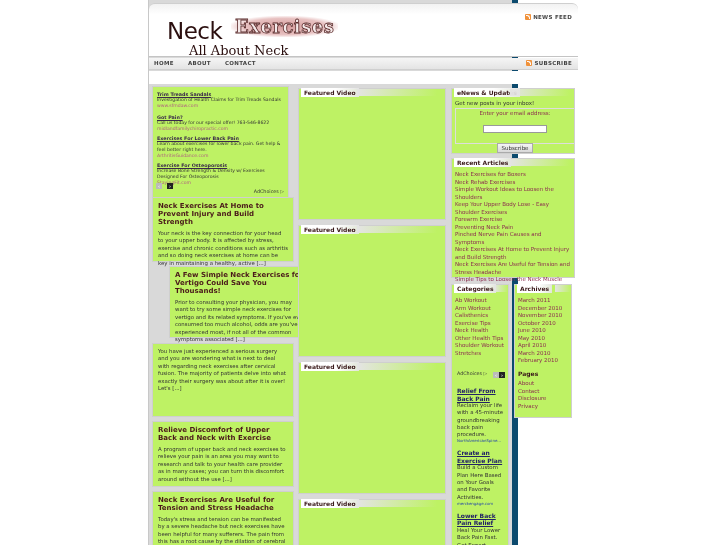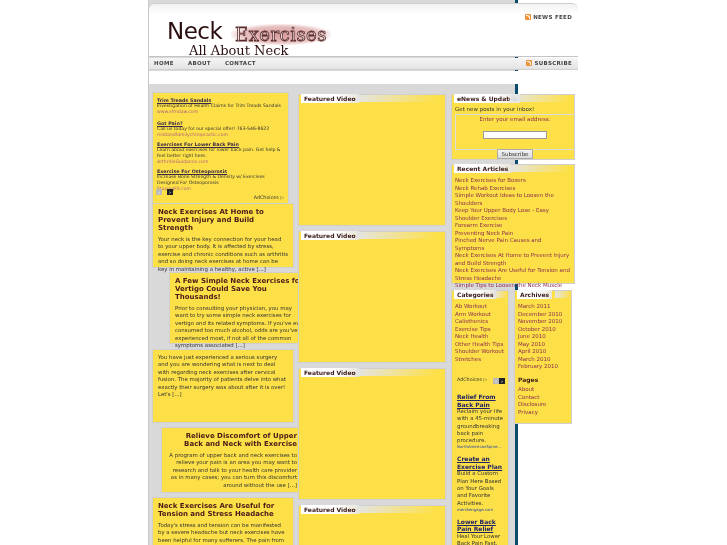--- a/index.html
+++ b/index.html
@@ -1,29 +1,29 @@
 <!DOCTYPE html>
 <html><head>
 <meta charset="utf-8">
 <style>
   * { box-sizing: border-box; margin: 0; padding: 0; }
   html, body { width: 727px; height: 545px; overflow: hidden; background: #ffffff; font-family: "DejaVu Sans", sans-serif; }
-  #wrap { position: absolute; left: 148px; top: 0; width: 370px; height: 545px; background: #d9d9d9; border-left: 1px solid #c8c8c8; border-right: 3px solid #0c4a6e; padding-left: 36px; }
+  #wrap { position: absolute; left: 148px; top: 0; width: 370px; height: 545px; background: #d9d9d9; border-left: 1px solid #c8c8c8; border-right: 6px solid #0c4a6e; padding-left: 36px; }
   #header { position: absolute; left: 0; top: 3px; width: 429px; height: 54px; background: linear-gradient(#f2f2f2, #ffffff 20%, #ffffff); border-radius: 6px 6px 0 0; border-top: 1px solid #cfcfcf; border-bottom: 1px solid #c4c4c4; }
   #logo { position: absolute; left: 18px; top: 12px; width: 160px; height: 40px; }
   #logo .neck { position: absolute; left: 0; top: 2px; font-family: "DejaVu Sans", sans-serif; font-size: 23px; font-weight: normal; color: #2b0f0f; letter-spacing: -0.5px; }
-  #logo .exer { position: absolute; left: 64px; top: 8px; font-family: "DejaVu Serif", serif; font-size: 18px; color: #f5eaea; -webkit-text-stroke: 0.8px #5a2a2a; background: radial-gradient(ellipse at center, #d49a9a 0%, #e8c2c2 55%, rgba(255,255,255,0) 75%); padding: 0 4px; letter-spacing: 0.5px; }
+  #logo .exer { position: absolute; left: 64px; top: 0; font-family: "DejaVu Serif", serif; font-size: 18px; color: #f5eaea; -webkit-text-stroke: 0.8px #5a2a2a; background: radial-gradient(ellipse at center, #d49a9a 0%, #e8c2c2 55%, rgba(255,255,255,0) 75%); padding: 0 4px; letter-spacing: 0.5px; font-weight: bold; }
   #logo .tag { position: absolute; left: 22px; top: 27px; font-family: "DejaVu Serif", serif; font-size: 13px; color: #2b0f0f; font-weight: normal; }
   .feedlink { position: absolute; right: 6px; display: flex; align-items: center; gap: 2px; font-size: 5.5px; font-weight: bold; color: #444; letter-spacing: 0.3px; }
   .rss { width: 6px; height: 6px; background: #f0913a; border-radius: 1px; position: relative; display: inline-block; }
   .rss::after { content: ""; position: absolute; left: 1px; top: 1px; width: 3px; height: 3px; border-top: 1px solid #fff; border-right: 1px solid #fff; border-radius: 0 3px 0 0; }
   #navbar { position: absolute; left: 0; top: 58px; width: 429px; height: 12px; background: linear-gradient(#f5f5f5, #e4e4e4); border-bottom: 1px solid #cfcfcf; }
   #navbar .nav { position: absolute; top: 2px; font-size: 5.5px; font-weight: bold; color: #444; letter-spacing: 0.3px; cursor: pointer; }
   #subbar { position: absolute; left: 0; top: 71px; width: 429px; height: 13px; background: #ffffff; }
-  .box { position: absolute; background: #fde047; border: 1px solid #cfcfcf; margin-top: 6px; }
+  .box { position: absolute; background: #bef264; border: 1px solid #cfcfcf; }
   .tab { position: absolute; top: -1px; left: 2px; height: 9px; padding: 1px 3px 0 3px; font-size: 6px; font-weight: bold; color: #3a1a1a; background: linear-gradient(90deg, #fff 60%, rgba(230,230,230,0.9)); white-space: nowrap; }
   .tabfade { position: absolute; top: 0; height: 7px; background: linear-gradient(90deg, #e4e4e4, rgba(255,255,255,0)); }
   .post h2 { font-size: 7px; font-weight: bold; color: #4a1a1a; line-height: 8px; margin-bottom: 4px; }
   .post p { font-size: 5.4px; color: #333; line-height: 7.4px; }
   .ads .ad { margin-bottom: 5px; }
   .ads .at { font-size: 4.8px; font-weight: bold; color: #3a2a4a; text-decoration: underline; display: block; }
   .ads .ad-desc { font-size: 4.6px; color: #333; line-height: 6px; }
   .ads .au { font-size: 4.6px; color: #b06080; }
   .plink { display: block; font-size: 5.5px; color: #8b2e4e; line-height: 7.5px; text-decoration: none; cursor: pointer; }
   .btnsq { display: inline-block; width: 6px; height: 6px; font-size: 5px; line-height: 6px; text-align: center; color: #fff; vertical-align: middle; }
@@ -92,21 +92,21 @@
     <h2>Neck Exercises At Home to Prevent Injury and Build Strength</h2>
     <p>Your neck is the key connection for your head to your upper body. It is affected by stress, exercise and chronic conditions such as arthritis and so doing neck exercises at home can be key in maintaining a healthy, active [...]</p>
   </div>
   <div class="box post" style="left:20px; top:266px; width:142px; height:72px; padding:4px 5px;">
     <h2>A Few Simple Neck Exercises for Vertigo Could Save You Thousands!</h2>
     <p>Prior to consulting your physician, you may want to try some simple neck exercises for vertigo and its related symptoms. If you've ever consumed too much alcohol, odds are you've experienced most, if not all of the common symptoms associated [...]</p>
   </div>
   <div class="box post" style="left:3px; top:343px; width:142px; height:74px; padding:4px 5px;">
     <p>You have just experienced a serious surgery and you are wondering what is next to deal with regarding neck exercises after cervical fusion. The majority of patients delve into what exactly their surgery was about after it is over! Let's [...]</p>
   </div>
-  <div class="box post" style="left:12px; top:421px; width:142px; height:66px; padding:4px 5px;text-align:right;">
+  <div class="box post" style="left:3px; top:421px; width:142px; height:66px; padding:4px 5px;">
     <h2>Relieve Discomfort of Upper Back and Neck with Exercise</h2>
     <p>A program of upper back and neck exercises to relieve your pain is an area you may want to research and talk to your health care provider as in many cases; you can turn this discomfort around without the use [...]</p>
   </div>
   <div class="box post" style="left:3px; top:491px; width:142px; height:60px; padding:4px 5px;">
     <h2>Neck Exercises Are Useful for Tension and Stress Headache</h2>
     <p>Today's stress and tension can be manifested by a severe headache but neck exercises have been helpful for many sufferers. The pain from this has a root cause by the dilation of cerebral</p>
   </div>
 
   <div class="box" style="left:149px; top:88px; width:148px; height:132px;">
     <span class="tab">Featured Video</span>

